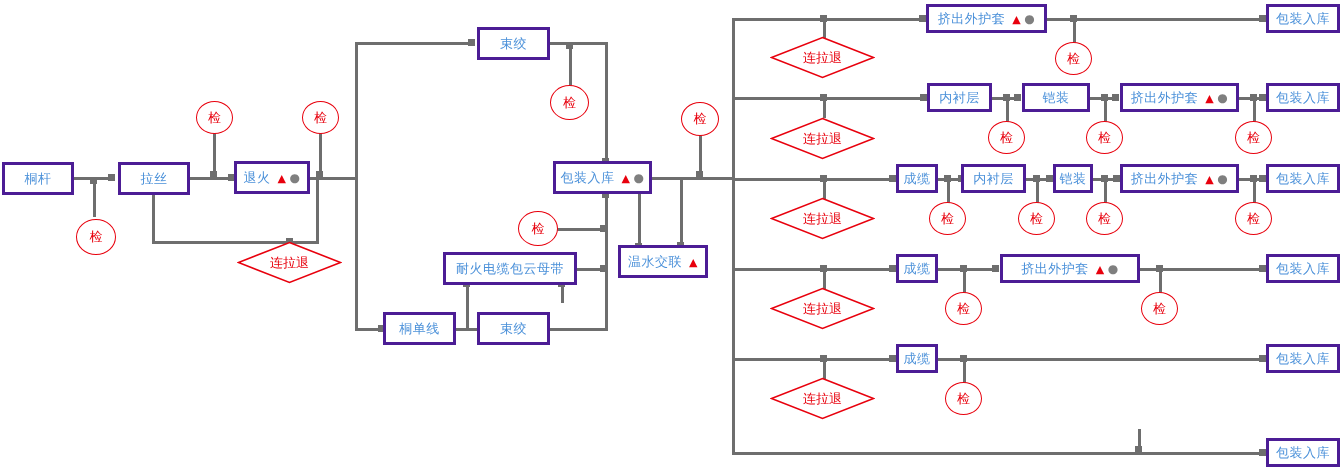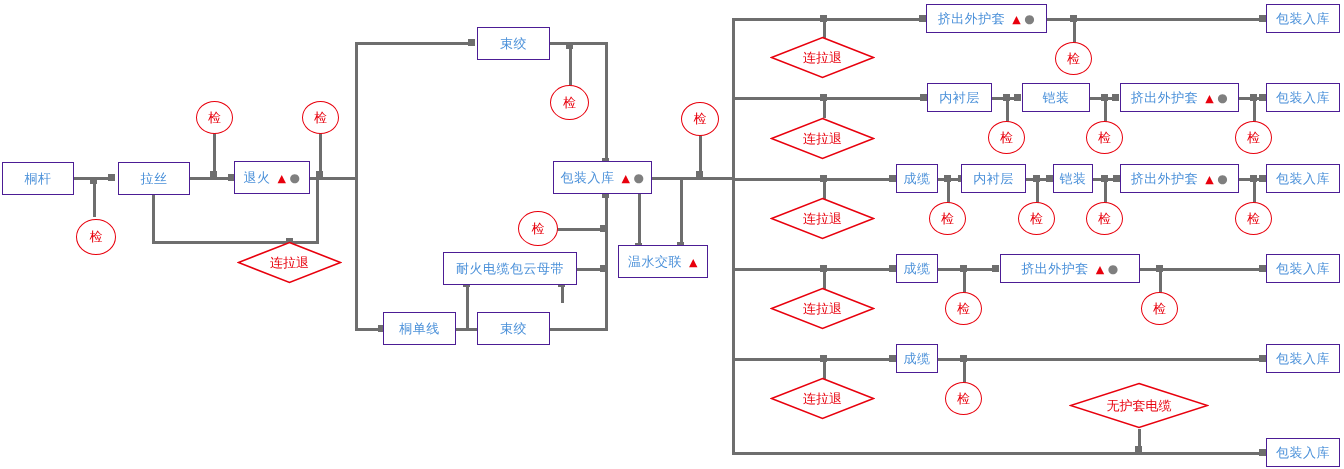--- a/index.html
+++ b/index.html
@@ -3,21 +3,21 @@
 <meta charset="utf-8">
 <style>
   html,body{margin:0;padding:0;background:#ffffff;}
   body{font-family:"DejaVu Sans","Liberation Sans",sans-serif;}
   #canvas{position:relative;width:1344px;height:469px;background:#fff;overflow:hidden;}
 
   
   .node{
     position:absolute;
     box-sizing:border-box;
-    border:1px solid #4c1d95;
+    border:3px solid #4c1d95;
     background:#ffffff;
     color:#4A90D9;
     font-size:13px;
     line-height:1;
     display:flex;
     align-items:center;
     justify-content:center;
     white-space:nowrap;
     letter-spacing:.5px;
   }
@@ -416,20 +416,14 @@
     <span class="dtxt">连拉退</span>
   </div>
 
   <div class="diamond" style="left:770px; top:377px; width:105px; height:43px;">
     <svg width="105" height="43" viewBox="0 0 105 43">
       <polygon points="52.5,1.5 103.5,21.5 52.5,41.5 1.5,21.5" fill="#fff" stroke="#E8000D" stroke-width="1.6"></polygon>
     </svg>
     <span class="dtxt">连拉退</span>
   </div>
 
-  <div class="diamond" style="left:1069px; top:382px; width:140px; height:47px;">
-    <svg width="140" height="47" viewBox="0 0 140 47">
-      <polygon points="70,1.5 138.5,23.5 70,45.5 1.5,23.5" fill="#fff" stroke="#E8000D" stroke-width="1.6"></polygon>
-    </svg>
-    <span class="dtxt">无护套电缆</span>
-  </div>
 
 </div>
 
 </body></html>

